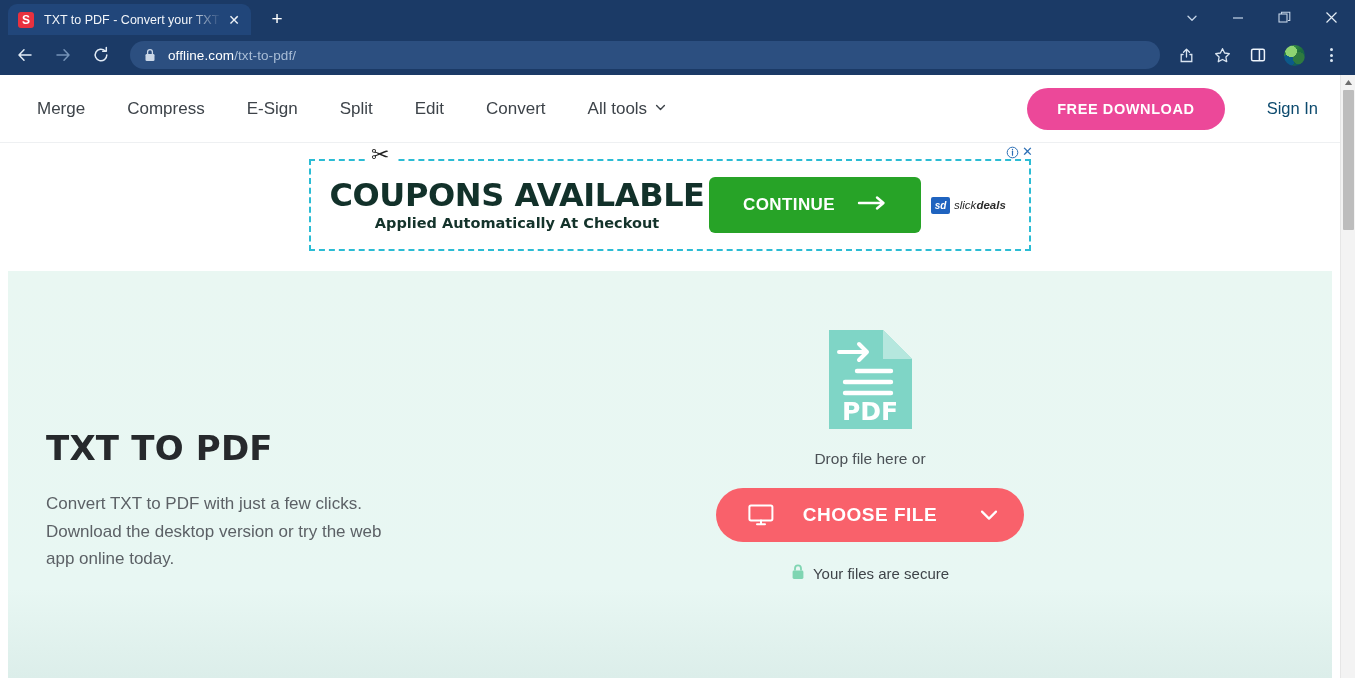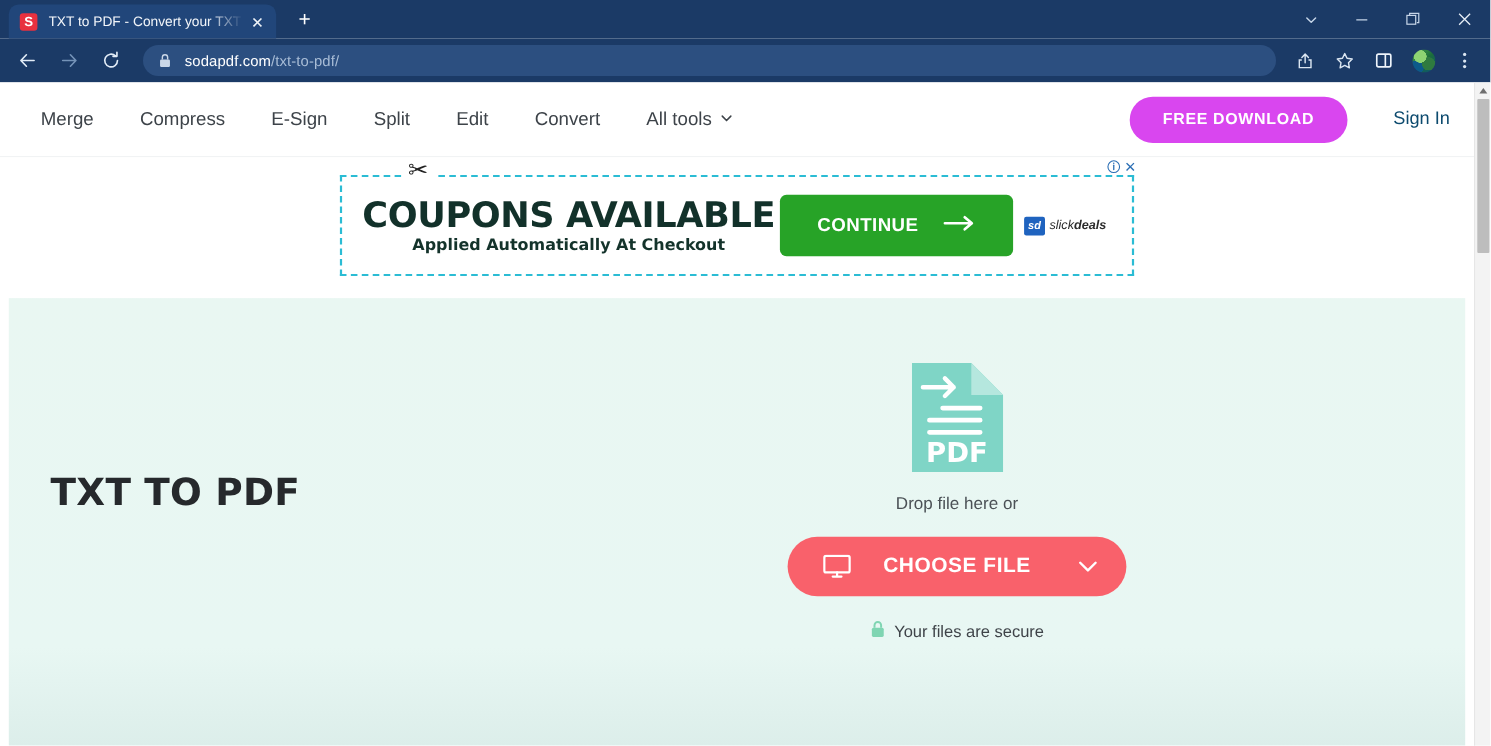--- a/index.html
+++ b/index.html
@@ -109,21 +109,21 @@
   .logo-sub { font-size: 9.5px; letter-spacing: .6px; margin-top: 2px; }
   .logo-sub .a { color: #ef5e62; font-weight: 700; }
   .logo-sub .b { color: #6a6f75; }
   .nav { display: flex; align-items: center; gap: 0; }
   .nav-item {
     font-size: 17px; color: #3d4349; padding: 0 21px; white-space: nowrap;
     display: flex; align-items: center; gap: 7px;
   }
   .header-right { margin-left: auto; display: flex; align-items: center; padding-right: 22px; }
   .free-dl {
-    background: #d946ef; color: #ffffff; font-size: 14.5px; font-weight: 700;
+    background: #ec4899; color: #ffffff; font-size: 14.5px; font-weight: 700;
     letter-spacing: .6px; border: none; border-radius: 23px;
     padding: 13px 30px; white-space: nowrap;
   }
   .signin { font-size: 16.5px; color: #0c4a6e; margin-left: 42px; }
 
   
   .ad-zone { height: 124px; display: flex; align-items: center; justify-content: center; background:#fff; }
   .ad {
     width: 722px; height: 92px; position: relative;
     border: 2.5px dashed #2bbcd4; background: #ffffff;
@@ -269,21 +269,21 @@
         </svg>
     </div>
 
     <div class="omnibox">
       <span class="lock-ico">
         <svg width="12" height="14" viewBox="0 0 12 14">
             <rect x="1.5" y="6" width="9" height="7" rx="1.3" fill="#cbd8e8"></rect>
             <path d="M3.6 6V4.1a2.4 2.4 0 0 1 4.8 0V6" fill="none" stroke="#cbd8e8" stroke-width="1.3"></path>
           </svg>
       </span>
-      <span class="url"><span>sodapdf.com</span><span class="path">/txt-to-pdf/</span></span>
+      <span class="url"><span>offline.com</span><span class="path">/txt-to-pdf/</span></span>
     </div>
 
     <div class="tb-right">
       <div class="tbicon">
         <svg width="17" height="17" viewBox="0 0 17 17">
             <path d="M5 7.5H3.2v7h10.6v-7H12" fill="none" stroke="#dbe6f2" stroke-width="1.3" stroke-linecap="round"></path>
             <path d="M8.5 10V2.4M5.5 5.2l3-3 3 3" fill="none" stroke="#dbe6f2" stroke-width="1.3" stroke-linecap="round" stroke-linejoin="round"></path>
           </svg>
       </div>
       <div class="tbicon">
@@ -381,20 +381,21 @@
             <span class="sd-badge">sd</span>
             <span class="sd-name"><span>slick</span><b>deals</b></span>
           </div>
         </div>
       </div>
 
       <div class="hero">
 
         <div class="hero-left">
           <h1 class="hero-title">TXT TO PDF</h1>
+          <p class="hero-desc">Convert TXT to PDF with just a few clicks. Download the desktop version or try the web app online today.</p>
         </div>
 
         <div class="hero-center">
           <span class="pdf-ico">
             <svg width="83" height="99" viewBox="0 0 83 99">
               <path d="M0 0h54l29 29v70H0z" fill="#7fd5c6"></path>
               <path d="M54 0l29 29H54z" fill="#b5e7de"></path>
               <path d="M10 22h28M30 14l8 8-8 8" fill="none" stroke="#ffffff" stroke-width="4" stroke-linecap="round" stroke-linejoin="round"></path>
               <path d="M28 41h34M16 52h46M16 63h46" stroke="#ffffff" stroke-width="4.4" stroke-linecap="round"></path>
               <text x="41" y="90" font-family="DejaVu Sans, sans-serif" font-size="25" font-weight="bold" fill="#ffffff" text-anchor="middle">PDF</text>

